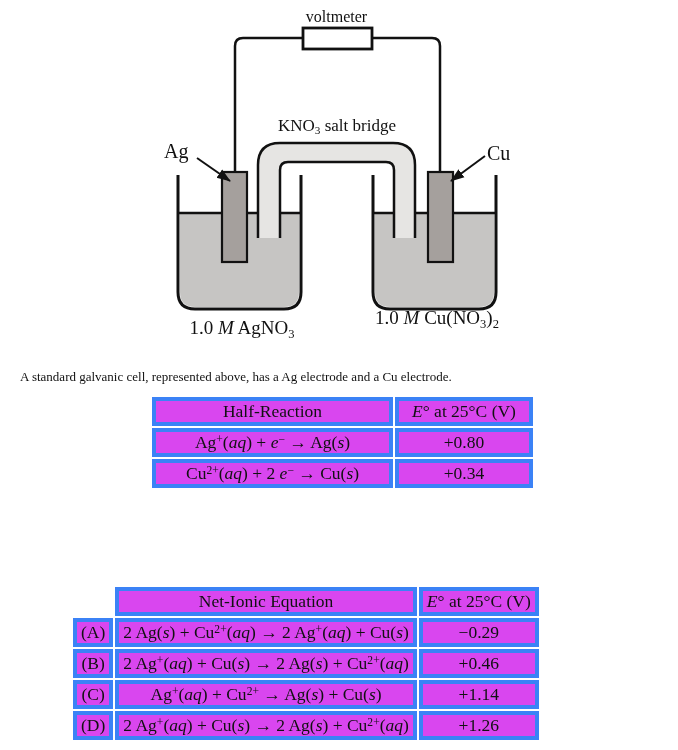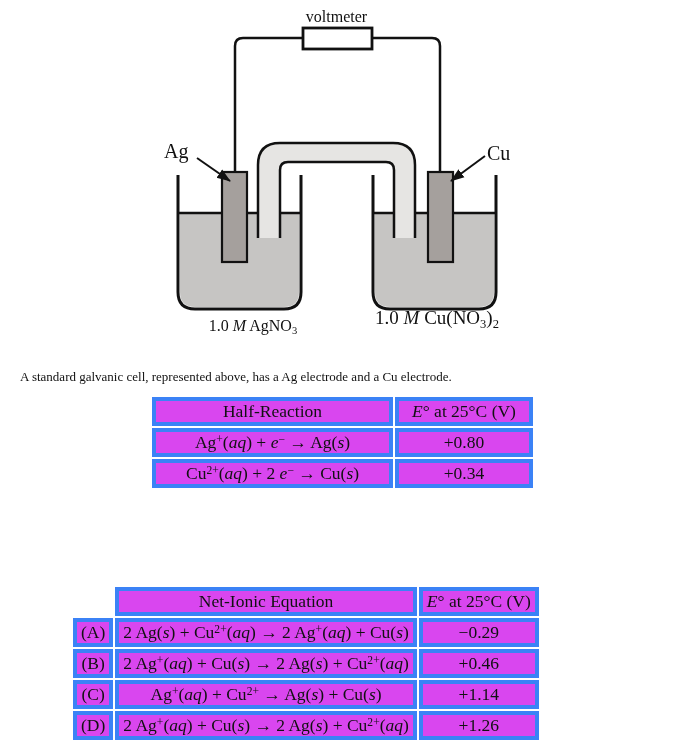--- a/index.html
+++ b/index.html
@@ -6,21 +6,21 @@
   .page{
     position:relative;width:540px;height:750px;background:#fff;overflow:hidden;
     font-family:"Liberation Serif","DejaVu Serif",serif;color:#111;
   }
   svg{position:absolute;left:0;top:0;}
   .dlabel{position:absolute;white-space:nowrap;}
   .lbl-voltmeter{left:270px;top:8px;width:133px;text-align:center;font-size:16px;}
   .lbl-bridge{left:257px;top:116px;width:160px;text-align:center;font-size:17px;}
   .lbl-ag{left:164px;top:140px;font-size:20px;}
   .lbl-cu{left:487px;top:142px;font-size:20px;}
-  .lbl-sol-left{left:168px;top:317px;width:170px;text-align:center;font-size:16px;}
+  .lbl-sol-left{left:157px;top:317px;width:170px;text-align:center;font-size:19px;}
   .lbl-sol-right{left:352px;top:307px;width:170px;text-align:center;font-size:19px;}
   .para{position:absolute;left:20px;font-size:13px;line-height:23.5px;}
   .p1{top:365px;white-space:nowrap;}
   .p2{top:505px;width:666px;}
   table{border-collapse:separate;border-spacing:2px;position:absolute;table-layout:fixed;}
   td{border:4px solid #3b82f6;background:#d946ef;text-align:center;vertical-align:middle;
      font-size:17.5px;height:27px;padding:0 4px;box-sizing:border-box;overflow:hidden;white-space:nowrap;}
   td.ghost{border:none;background:transparent;}
   .t1{left:150px;top:395px;}
   .t2{left:71px;top:585px;}
@@ -57,20 +57,21 @@
 
     <path d="M305,38 H243 Q235,38 235,46 V172" fill="none" stroke="#111" stroke-width="2.5"></path>
     <path d="M370,38 H432 Q440,38 440,46 V172" fill="none" stroke="#111" stroke-width="2.5"></path>
     <rect x="303" y="28" width="69" height="21" fill="#fff" stroke="#111" stroke-width="2.8"></rect>
 
     <line x1="197" y1="158" x2="230" y2="181" stroke="#111" stroke-width="2" marker-end="url(#ah)"></line>
     <line x1="485" y1="156" x2="451" y2="181" stroke="#111" stroke-width="2" marker-end="url(#ah)"></line>
   </svg>
 
   <div class="dlabel lbl-voltmeter">voltmeter</div>
+  <div class="dlabel lbl-bridge">KNO<sub>3</sub> salt bridge</div>
   <div class="dlabel lbl-ag">Ag</div>
   <div class="dlabel lbl-cu">Cu</div>
   <div class="dlabel lbl-sol-left">1.0 <i>M</i> AgNO<sub>3</sub></div>
   <div class="dlabel lbl-sol-right">1.0 <i>M</i> Cu(NO<sub>3</sub>)<sub>2</sub></div>
 
   <div class="para p1">A standard galvanic cell, represented above, has a Ag electrode and a Cu electrode.</div>
 
   <table class="t1">
     <colgroup>
         <col style="width:241px">

